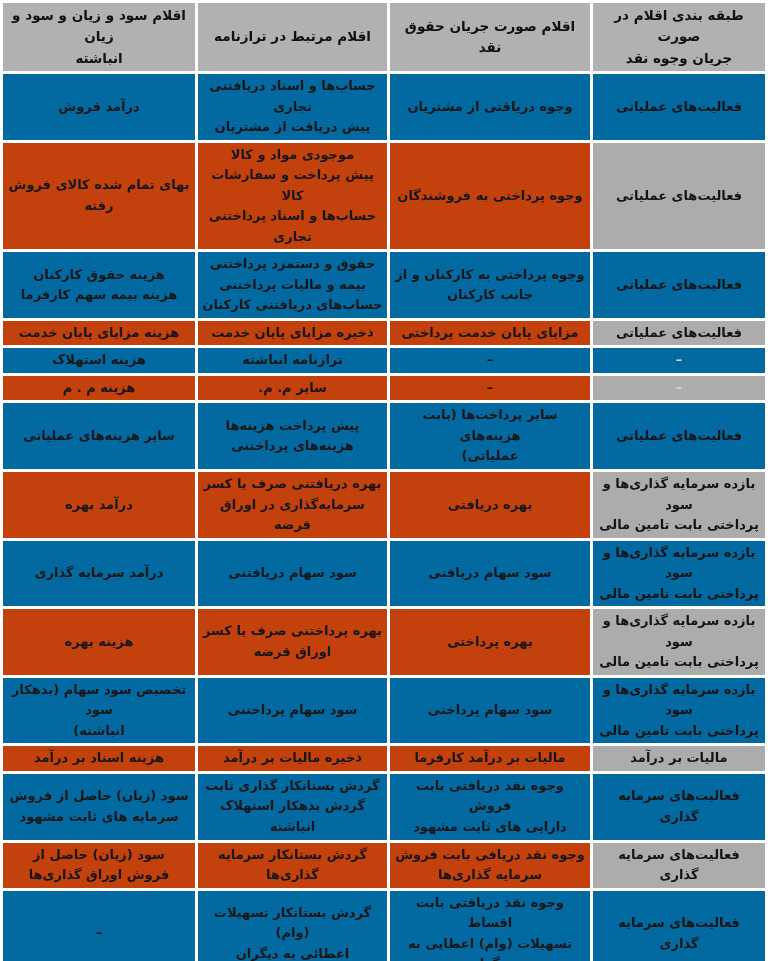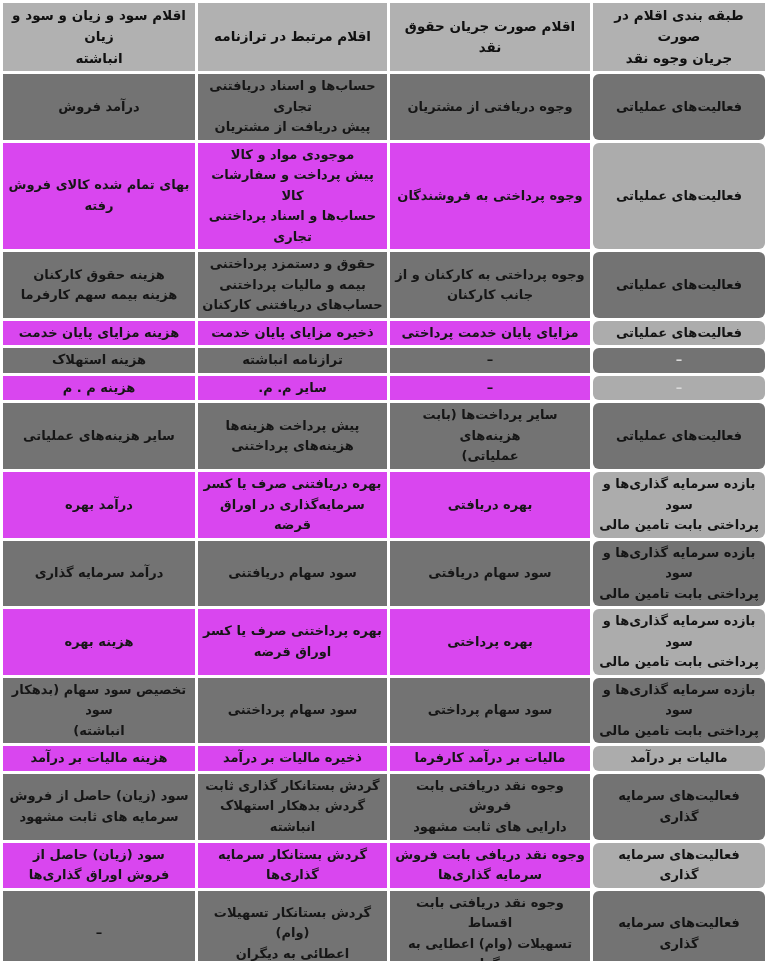--- a/index.html
+++ b/index.html
@@ -31,23 +31,23 @@
     padding: 2px 4px;
     white-space: pre-line;
     word-wrap: break-word;
   }
   th {
     background: #b1b1b1;
     font-size: 13.5px;
     height: 42px;
     color: #101010;
   }
-  td { background: #d946ef; }
-  tr.odd td { background: #737373; }
-  td.class-col { background: #acacac; color: #141414; border-radius: 6px; }
+  td { background: #c2410c; }
+  tr.odd td { background: #0369a1; }
+  td.class-col { background: #acacac; color: #141414; }
   td.class-col.dash { color: #d9d9d9; }
 </style>
 </head>
 <body>
 
 <table>
   <colgroup>
     <col style="width:172px">
     <col style="width:200px">
     <col style="width:189px">
@@ -143,21 +143,21 @@
 پرداختی بابت تامین مالی</td>
         <td>سود سهام پرداختی</td>
         <td>سود سهام پرداختنی</td>
         <td>تخصیص سود سهام (بدهکار سود
 انباشته)</td>
       </tr>
       <tr class="even">
         <td class="class-col">مالیات بر درآمد</td>
         <td>مالیات بر درآمد کارفرما</td>
         <td>ذخیره مالیات بر درآمد</td>
-        <td>هزینه مالیات بر درآمد</td>
+        <td>هزینه اسناد بر درآمد</td>
       </tr>
       <tr class="odd">
         <td class="class-col">فعالیت‌های سرمایه گذاری</td>
         <td>وجوه نقد دریافتی بابت فروش
 دارایی های ثابت مشهود</td>
         <td>گردش بستانکار گذاری ثابت
 گردش بدهکار استهلاک انباشته</td>
         <td>سود (زیان) حاصل از فروش
 سرمایه های ثابت مشهود</td>
       </tr>

